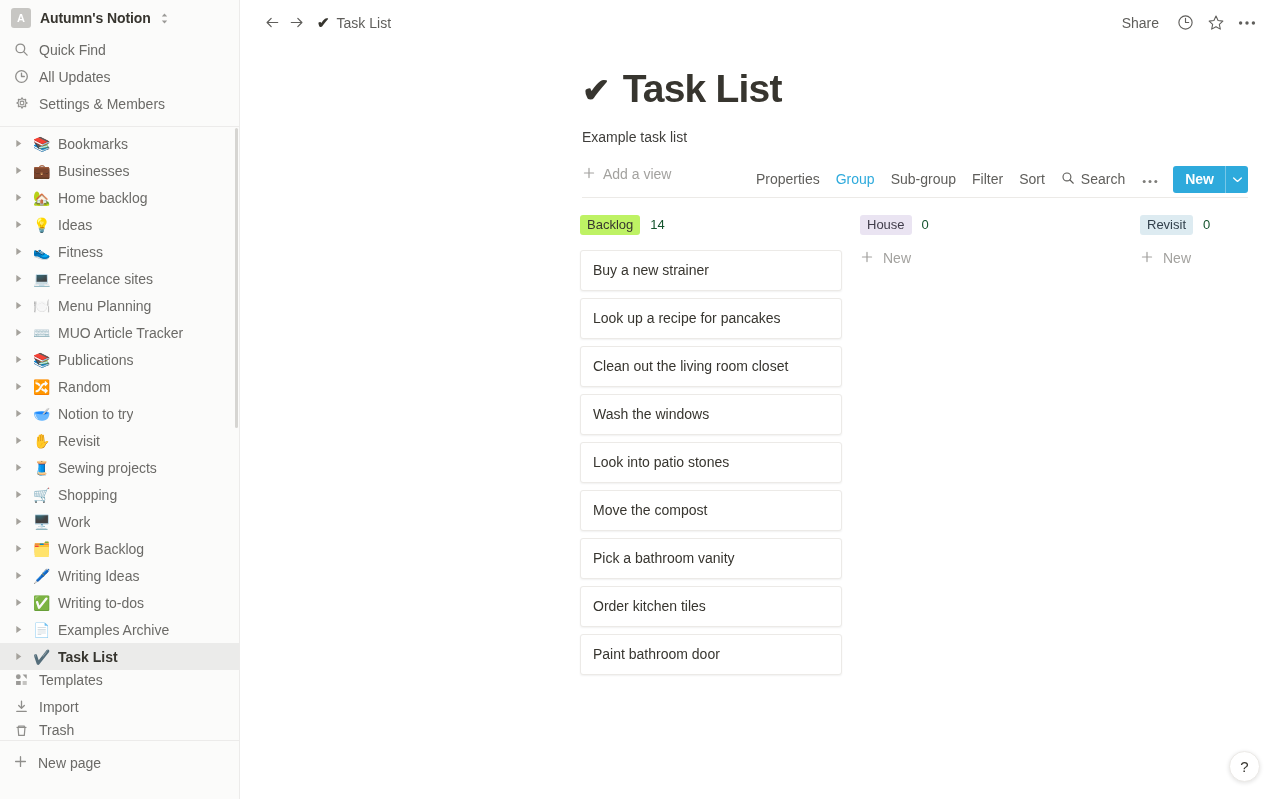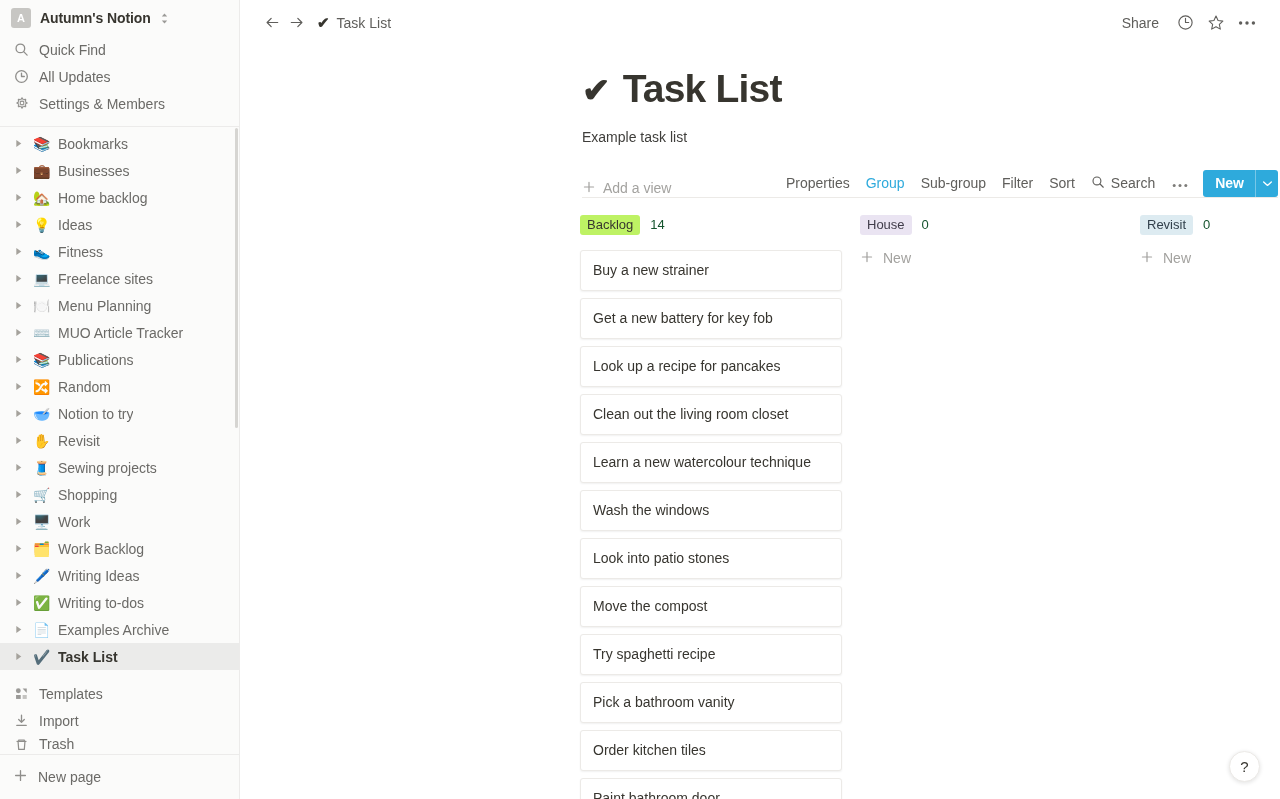--- a/index.html
+++ b/index.html
@@ -61,21 +61,21 @@
   .sb-page .tri {
     width: 16px; flex: 0 0 16px; color: #a5a29c;
     font-size: 9px; display: flex; align-items: center; justify-content: center;
   }
   .sb-page .pg-emoji {
     width: 19px; flex: 0 0 19px; font-size: 14px;
     display: flex; align-items: center; justify-content: center;
   }
   .sb-page .pg-label { white-space: nowrap; overflow: hidden; }
 
-  .sb-bottom { position: absolute; left: 0; bottom: 0; width: 240px; }
+  .sb-bottom { position: absolute; left: 0; bottom: 14px; width: 240px; }
   .sb-bottom .sb-divider2 { height:1px; background:#ecebea; margin: 0; }
   .sb-newpage {
     display:flex; align-items:center; height: 44px; gap: 10px;
     padding-left: 13px; font-size: 14px; color: #6b6a67; cursor: pointer;
   }
   .sb-scrollstrip {
     position:absolute; right: 1px; top: 128px;
     width: 3px; height: 300px; background: #d6d5d2; border-radius: 2px;
   }
 
@@ -106,22 +106,22 @@
   .page-wrap { padding: 0 0 0 0; }
   .page-head { padding-left: 342px; padding-top: 22px; }
   .page-title {
     font-size: 39px; font-weight: bold; letter-spacing: -0.8px;
     color: #37352f; line-height: 1.15; display: flex; align-items: baseline; gap: 13px;
   }
   .page-title .tcheck { font-size: 34px; }
   .page-desc { font-size: 14px; color: #3f3e3b; margin-top: 17px; }
 
   .view-bar {
-    margin-top: 21px; margin-left: 342px; margin-right: 2px;
-    height: 32px; display: flex; align-items: flex-end;
+    margin-top: 21px; margin-left: 342px; margin-right: 32px;
+    height: 32px; display: flex; align-items: flex-start;
     border-bottom: 1px solid #eceae7;
   }
   .add-view {
     display: flex; align-items: center; gap: 7px;
     font-size: 14px; color: #a3a29f; cursor: pointer;
   }
   .vb-spacer { flex: 1 1 auto; }
   .vb-actions { display: flex; align-items: center; gap: 0; }
   .vb-item {
     font-size: 14px; color: #5f5e5b; padding: 0 8px; cursor: pointer; white-space: nowrap;
@@ -558,28 +558,25 @@
 
       <div class="board" id="board">
           <div class="column">
             <div class="col-head">
               <span class="col-badge" style="background: #bef264; color: rgb(55, 53, 47);">Backlog</span>
               <span class="col-count">14</span>
               <span class="col-head-spacer"></span>
             </div>
             <div class="cards">
               <div class="card">Buy a new strainer</div>
-              <div class="card">Get a new battery for key fob</div>
               <div class="card">Look up a recipe for pancakes</div>
               <div class="card">Clean out the living room closet</div>
-              <div class="card">Learn a new watercolour technique</div>
               <div class="card">Wash the windows</div>
               <div class="card">Look into patio stones</div>
               <div class="card">Move the compost</div>
-              <div class="card">Try spaghetti recipe</div>
               <div class="card">Pick a bathroom vanity</div>
               <div class="card">Order kitchen tiles</div>
               <div class="card">Paint bathroom door</div>
             </div>
           </div>
           <div class="column">
             <div class="col-head">
               <span class="col-badge" style="background: rgb(234, 228, 242); color: rgb(64, 60, 74);">House</span>
               <span class="col-count">0</span>
               <span class="col-head-spacer"></span>

